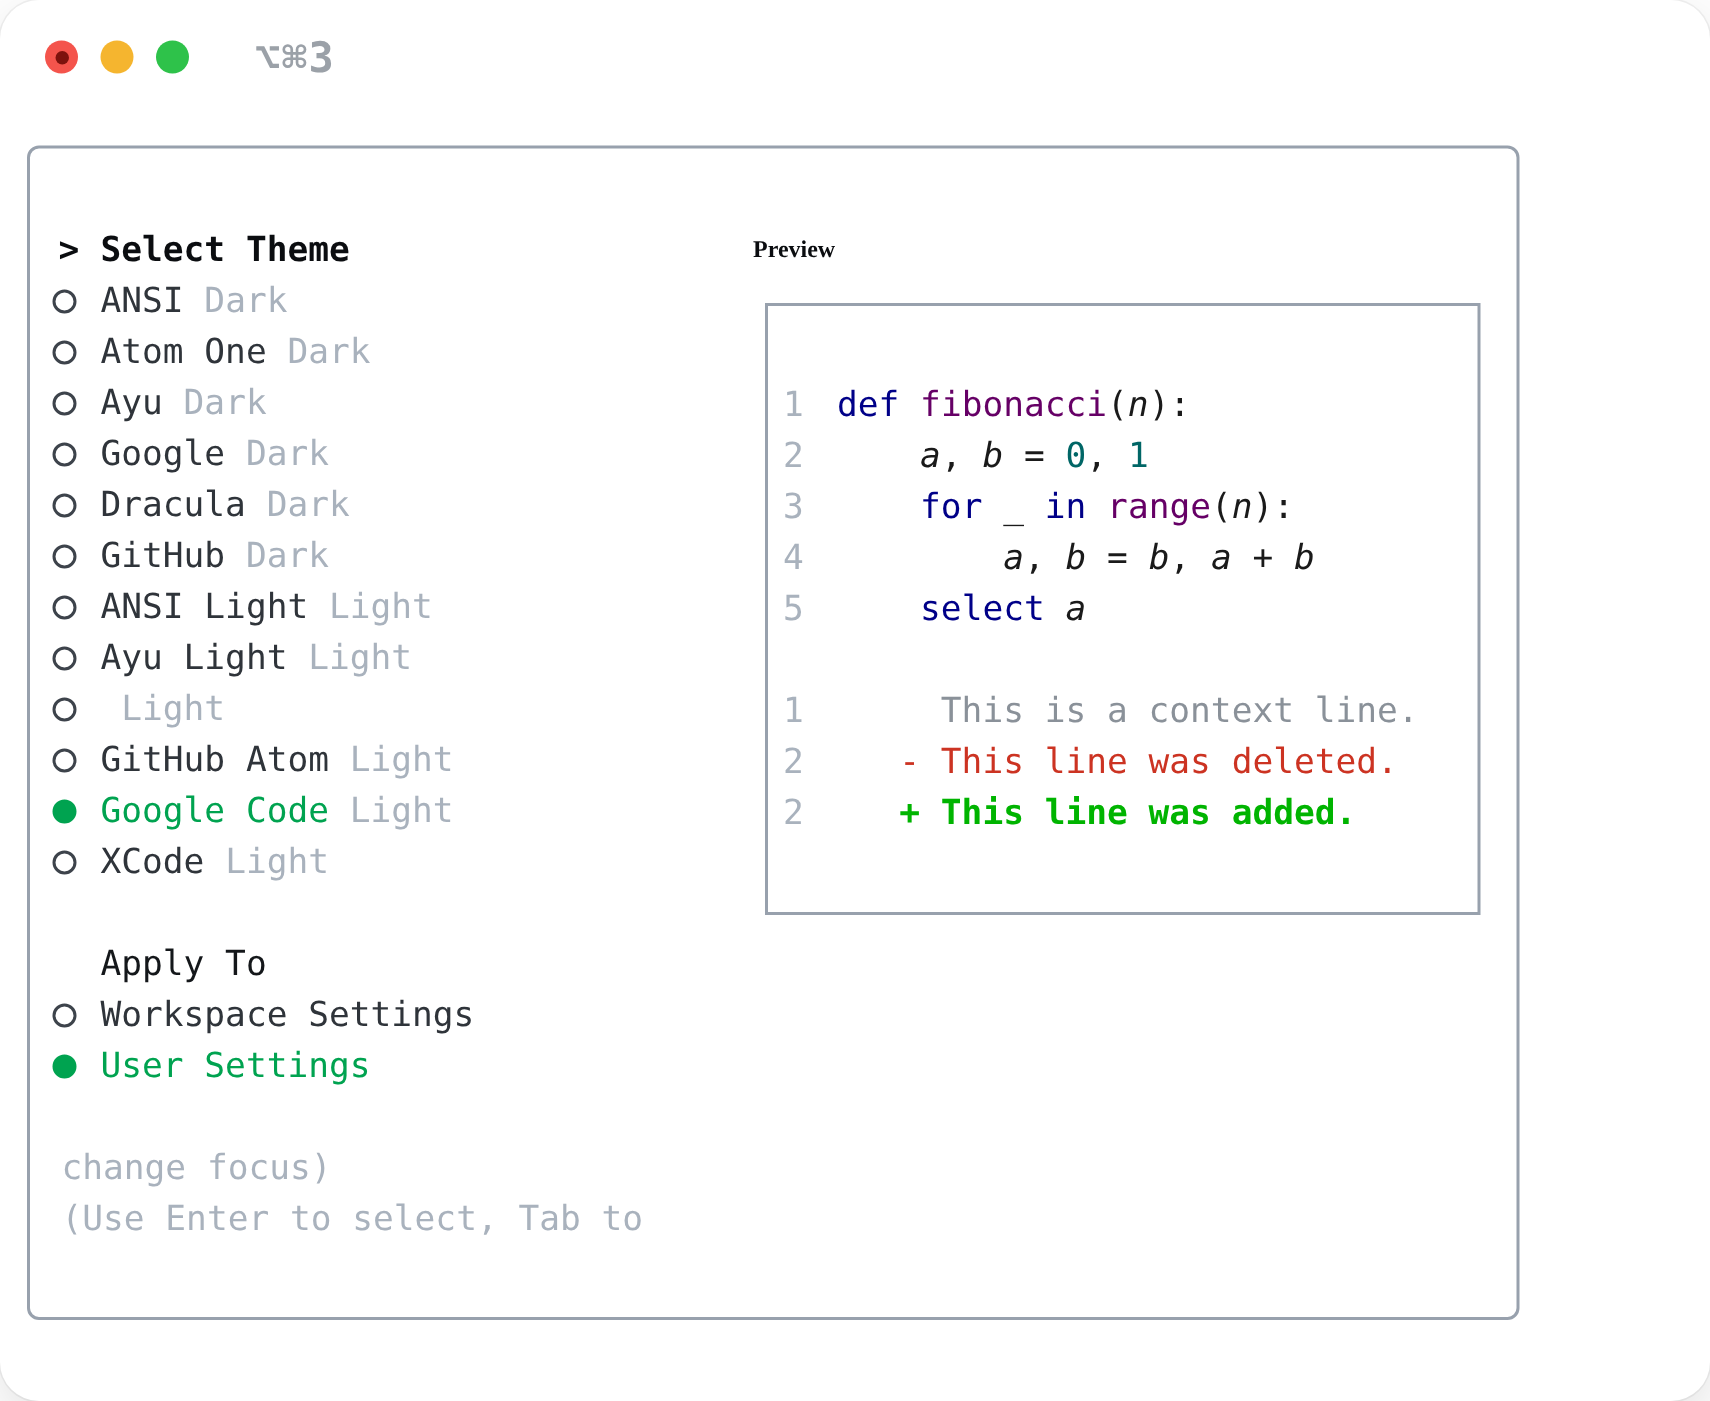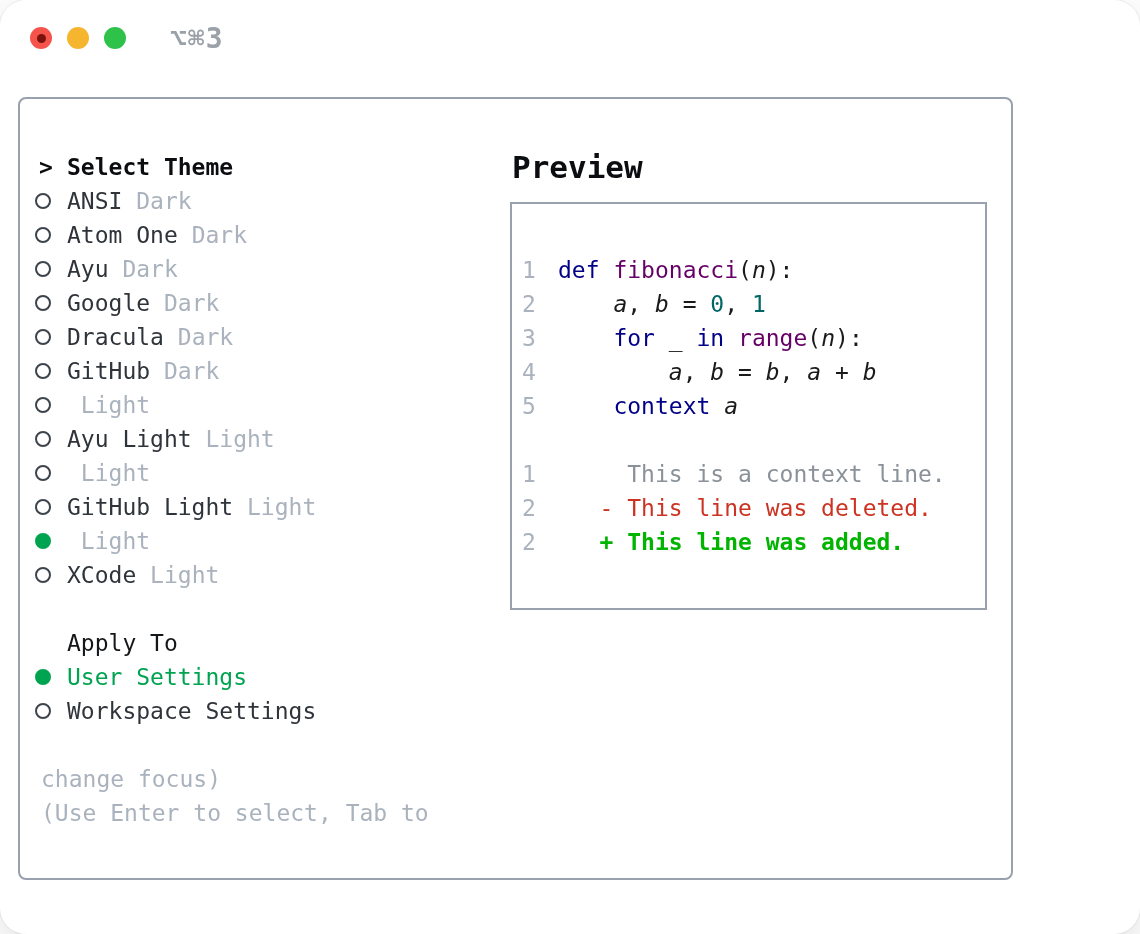--- a/index.html
+++ b/index.html
@@ -35,22 +35,22 @@
   .caret { font-weight:bold; color:var(--heading); padding-left:4px; }
   .header-label { font-weight:bold; color:var(--heading); white-space:pre; }
   .item-name { color:var(--text); white-space:pre; }
   .item-name.sel { color:var(--accent-green); }
   .item-variant { color:var(--muted); white-space:pre; }
   .apply-header-label { color:#14171a; white-space:pre; }
   .spacer { height:34px; }
   .help-line { height:34px; display:flex; align-items:center; color:var(--muted); font-size:23px; margin-left:6px; white-space:pre; }
 
   .preview-header {
-    position:absolute; left:492px; top:51px; height:34px; display:flex; align-items:center;
-    font-weight:bold; font-size:31px; color:var(--heading);
+    position:absolute; left:482px; top:51px; height:34px; display:flex; align-items:center;
+    font-weight:bold; font-size:16px; color:var(--heading);font-family:Liberation Serif, serif;
   }
   .preview-box {
     position:absolute; left:490px; top:103px;
     width:463px; height:355px; padding:49px 0 0 10px;
     border:2px solid var(--border); background:#ffffff; overflow:hidden;
   }
   .code-row { display:flex; align-items:center; height:34px; font-size:23px; line-height:34px; }
   .ln { flex:0 0 26px; width:26px; margin-right:10px; color:var(--muted); }
   .code-text { white-space:pre; }
   .tk-kw  { color:var(--keyword); }
@@ -126,46 +126,48 @@
             <span class="bullet-col">
               <span class="radio"></span>
             </span>
             <span class="item-name">GitHub</span>
             <span class="item-variant"> Dark</span>
           </div>
           <div class="row">
             <span class="bullet-col">
               <span class="radio"></span>
             </span>
+            <span class="item-name">ANSI Light</span>
             <span class="item-variant"> Light</span>
           </div>
           <div class="row">
             <span class="bullet-col">
               <span class="radio"></span>
             </span>
             <span class="item-name">Ayu Light</span>
             <span class="item-variant"> Light</span>
           </div>
           <div class="row">
             <span class="bullet-col">
               <span class="radio"></span>
             </span>
             <span class="item-variant"> Light</span>
           </div>
           <div class="row">
             <span class="bullet-col">
               <span class="radio"></span>
             </span>
-            <span class="item-name">GitHub Light</span>
+            <span class="item-name">GitHub Atom</span>
             <span class="item-variant"> Light</span>
           </div>
           <div class="row">
             <span class="bullet-col">
               <span class="radio sel"></span>
             </span>
+            <span class="item-name sel">Google Code</span>
             <span class="item-variant"> Light</span>
           </div>
           <div class="row">
             <span class="bullet-col">
               <span class="radio"></span>
             </span>
             <span class="item-name">XCode</span>
             <span class="item-variant"> Light</span>
           </div>
         </div>
@@ -173,29 +175,29 @@
       <div class="spacer"></div>
 
       <div class="row">
         <span class="bullet-col"></span>
         <span class="apply-header-label">Apply To</span>
       </div>
 
       <div id="apply-list">
           <div class="row">
             <span class="bullet-col">
+              <span class="radio"></span>
+            </span>
+            <span class="item-name">Workspace Settings</span>
+          </div>
+          <div class="row">
+            <span class="bullet-col">
               <span class="radio sel"></span>
             </span>
             <span class="item-name sel">User Settings</span>
-          </div>
-          <div class="row">
-            <span class="bullet-col">
-              <span class="radio"></span>
-            </span>
-            <span class="item-name">Workspace Settings</span>
           </div>
         </div>
 
       <div class="spacer"></div>
 
       <div id="help-text">
           <div class="help-line">change focus)</div>
           <div class="help-line">(Use Enter to select, Tab to</div>
         </div>
     </div>
@@ -215,21 +217,21 @@
           <div class="code-row">
             <span class="ln">3</span>
             <span class="code-text"><span class="tk-pln">    </span><span class="tk-kw">for</span><span class="tk-pln"> </span><span class="tk-id">_</span><span class="tk-pln"> </span><span class="tk-kw">in</span><span class="tk-pln"> </span><span class="tk-fn">range</span><span class="tk-pln">(</span><span class="tk-id">n</span><span class="tk-pln">):</span></span>
           </div>
           <div class="code-row">
             <span class="ln">4</span>
             <span class="code-text"><span class="tk-pln">        </span><span class="tk-id">a</span><span class="tk-pln">, </span><span class="tk-id">b</span><span class="tk-pln"> = </span><span class="tk-id">b</span><span class="tk-pln">, </span><span class="tk-id">a</span><span class="tk-pln"> + </span><span class="tk-id">b</span></span>
           </div>
           <div class="code-row">
             <span class="ln">5</span>
-            <span class="code-text"><span class="tk-pln">    </span><span class="tk-kw">context</span><span class="tk-pln"> </span><span class="tk-id">a</span></span>
+            <span class="code-text"><span class="tk-pln">    </span><span class="tk-kw">select</span><span class="tk-pln"> </span><span class="tk-id">a</span></span>
           </div>
         </div>
       <div class="spacer"></div>
       <div id="diff-lines">
           <div class="code-row">
             <span class="ln">1</span>
             <span class="code-text diff-ctx">     This is a context line.</span>
           </div>
           <div class="code-row">
             <span class="ln">2</span>

